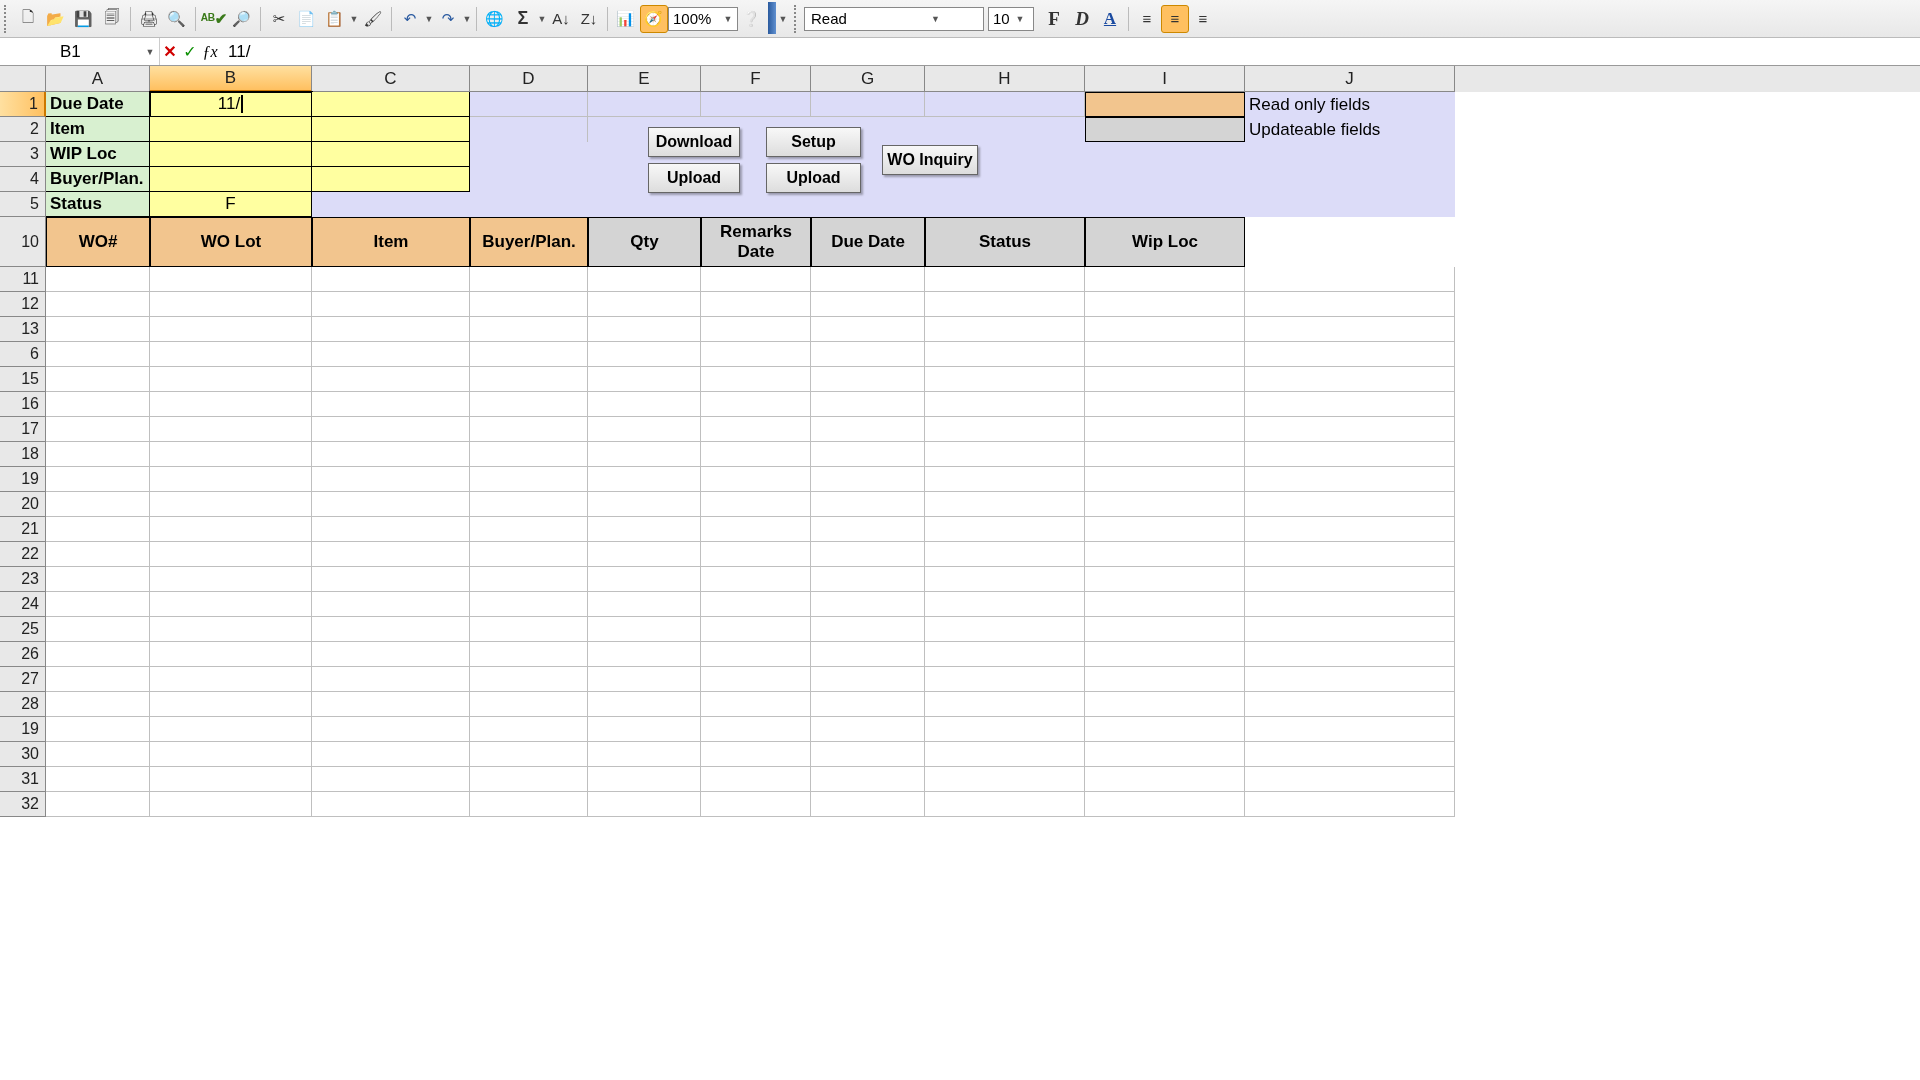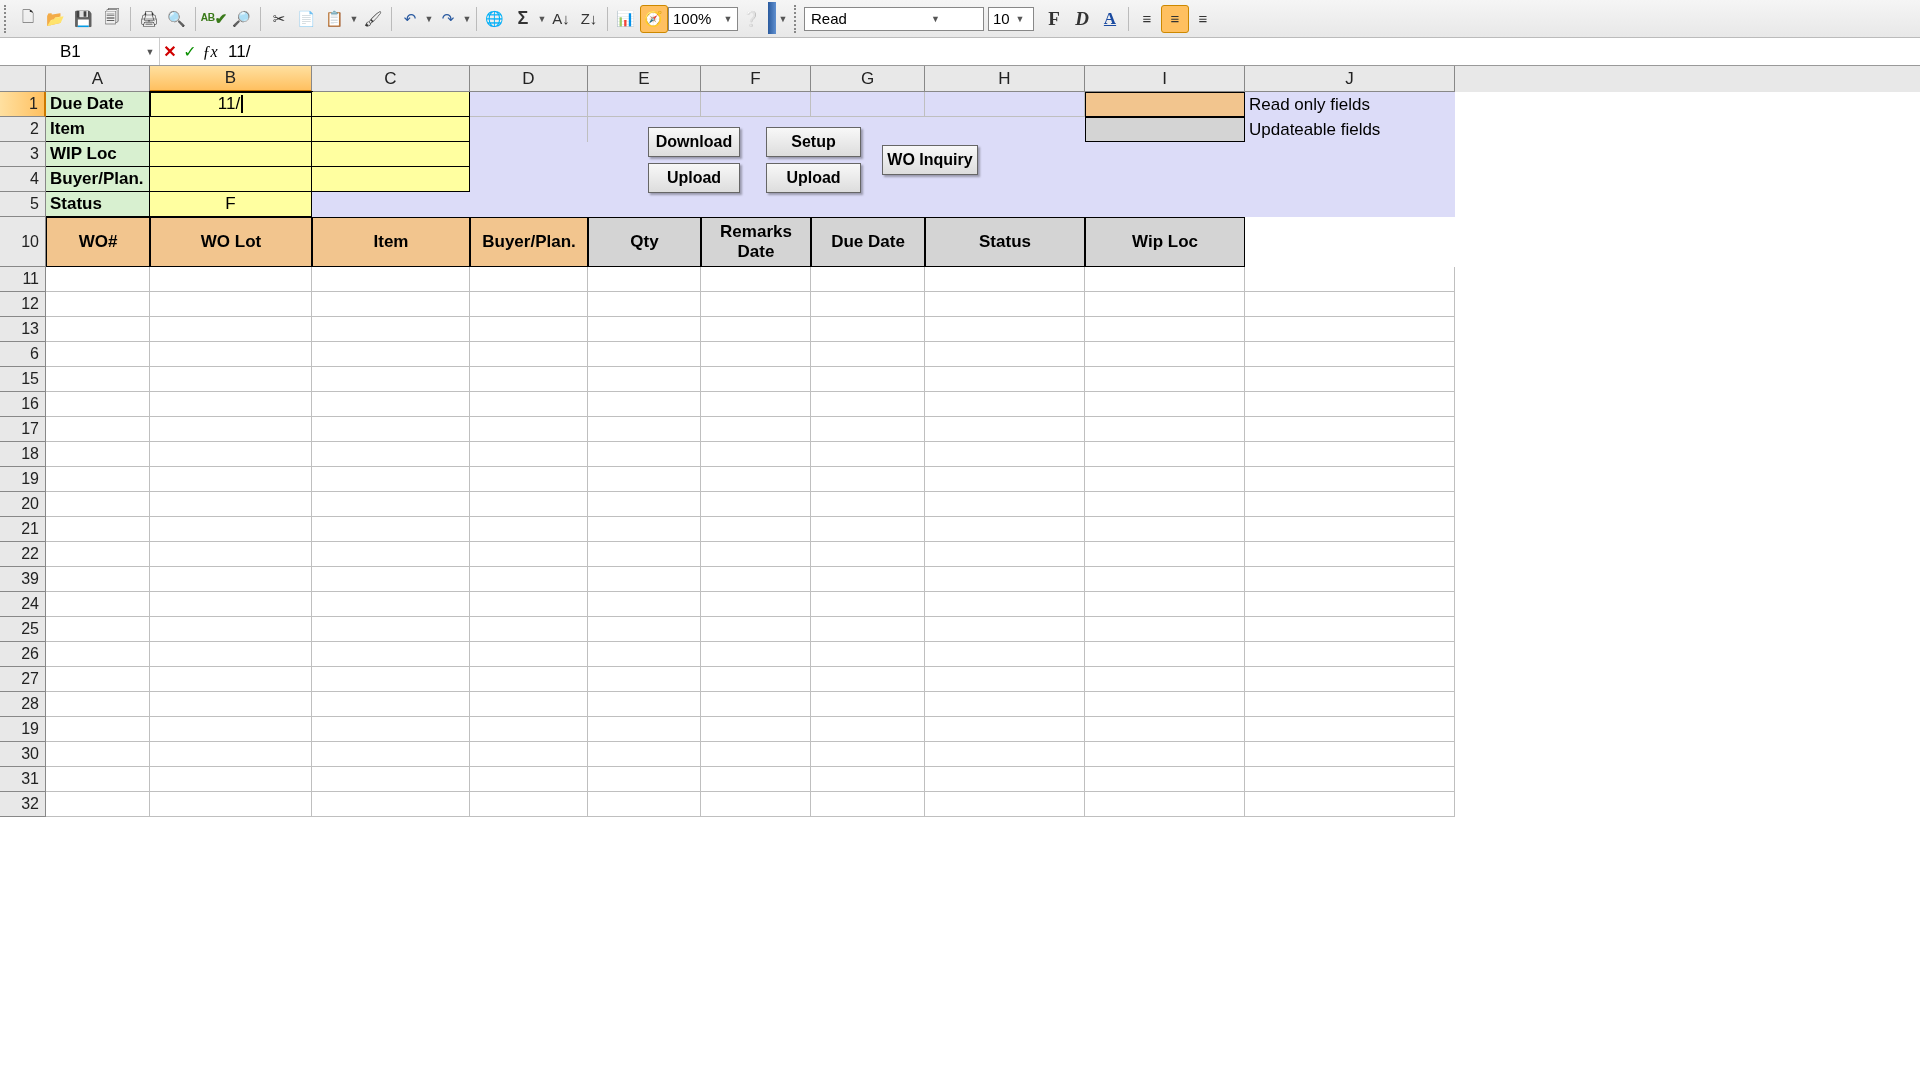--- a/index.html
+++ b/index.html
@@ -337,21 +337,21 @@
       <div class="row-h">13</div>
       <div class="row-h">6</div>
       <div class="row-h">15</div>
       <div class="row-h">16</div>
       <div class="row-h">17</div>
       <div class="row-h">18</div>
       <div class="row-h">19</div>
       <div class="row-h">20</div>
       <div class="row-h">21</div>
       <div class="row-h">22</div>
-      <div class="row-h">39</div>
+      <div class="row-h">23</div>
       <div class="row-h">24</div>
       <div class="row-h">25</div>
       <div class="row-h">26</div>
       <div class="row-h">27</div>
       <div class="row-h">28</div>
       <div class="row-h">19</div>
       <div class="row-h">30</div>
       <div class="row-h">31</div>
       <div class="row-h">32</div>
     </div>

